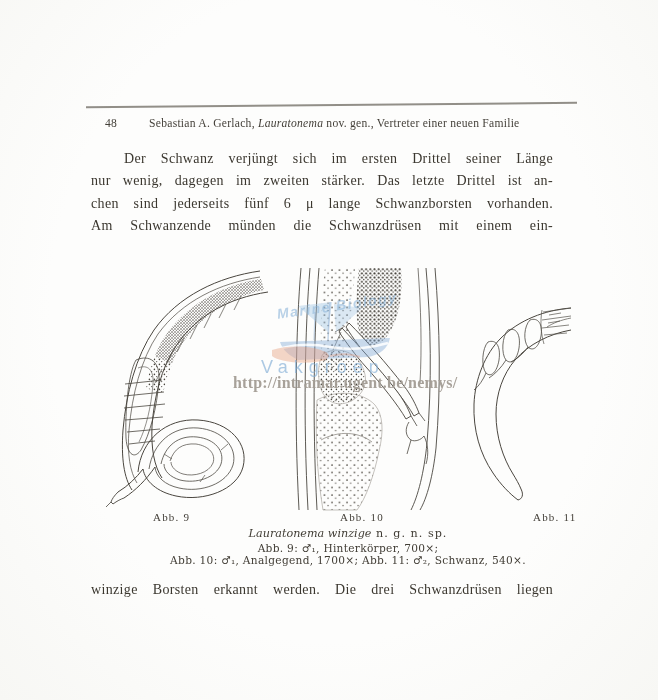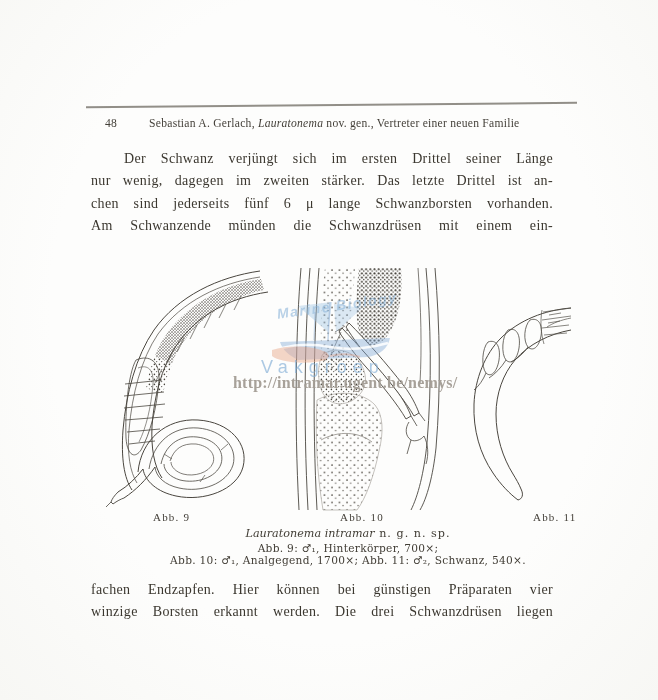--- a/index.html
+++ b/index.html
@@ -214,26 +214,25 @@
         <path d="M105,41 L117,39"></path>
       <path d="M99,28 C97,40 98,52 101,62"></path>
       <path d="M128,36 C118,38 110,41 104,45"></path>
     </g>
   </svg>
 
   <span class="figlabel" id="label9">Abb. 9</span>
   <span class="figlabel" id="label10">Abb. 10</span>
   <span class="figlabel" id="label11">Abb. 11</span>
 
-  <div class="caption" id="cap1"><span class="it">Lauratonema intramar</span><span class="sp"> n. g. n. sp.</span></div>
+  <div class="caption" id="cap1"><span class="it">Lauratonema winzige</span><span class="sp"> n. g. n. sp.</span></div>
   <div class="caption" id="cap2">Abb. 9: ♂₁, Hinterkörper, 700×;</div>
   <div class="caption" id="cap3">Abb. 10: ♂₁, Analgegend, 1700×; Abb. 11: ♂₂, Schwanz, 540×.</div>
 
   <div class="para" id="para2">
-    <div class="ln j">fachen Endzapfen. Hier können bei günstigen Präparaten vier</div>
     <div class="ln j">winzige Borsten erkannt werden. Die drei Schwanzdrüsen liegen</div>
   </div>
 
   <div class="watermark">
     <div class="wm-brand">Marine Biology</div>
     <svg class="wm-boat" viewBox="0 0 130 65">
       <polygon points="28,6 62,2 58,32" fill="rgba(150,190,225,0.45)"></polygon>
       <polygon points="64,4 92,8 66,32" fill="rgba(150,190,225,0.40)"></polygon>
       <path d="M60,2 L58,40" stroke="rgba(120,160,205,0.5)" stroke-width="1.5" fill="none"></path>
       <path d="M45,12 L44,40" stroke="rgba(120,160,205,0.45)" stroke-width="1.2" fill="none"></path>

